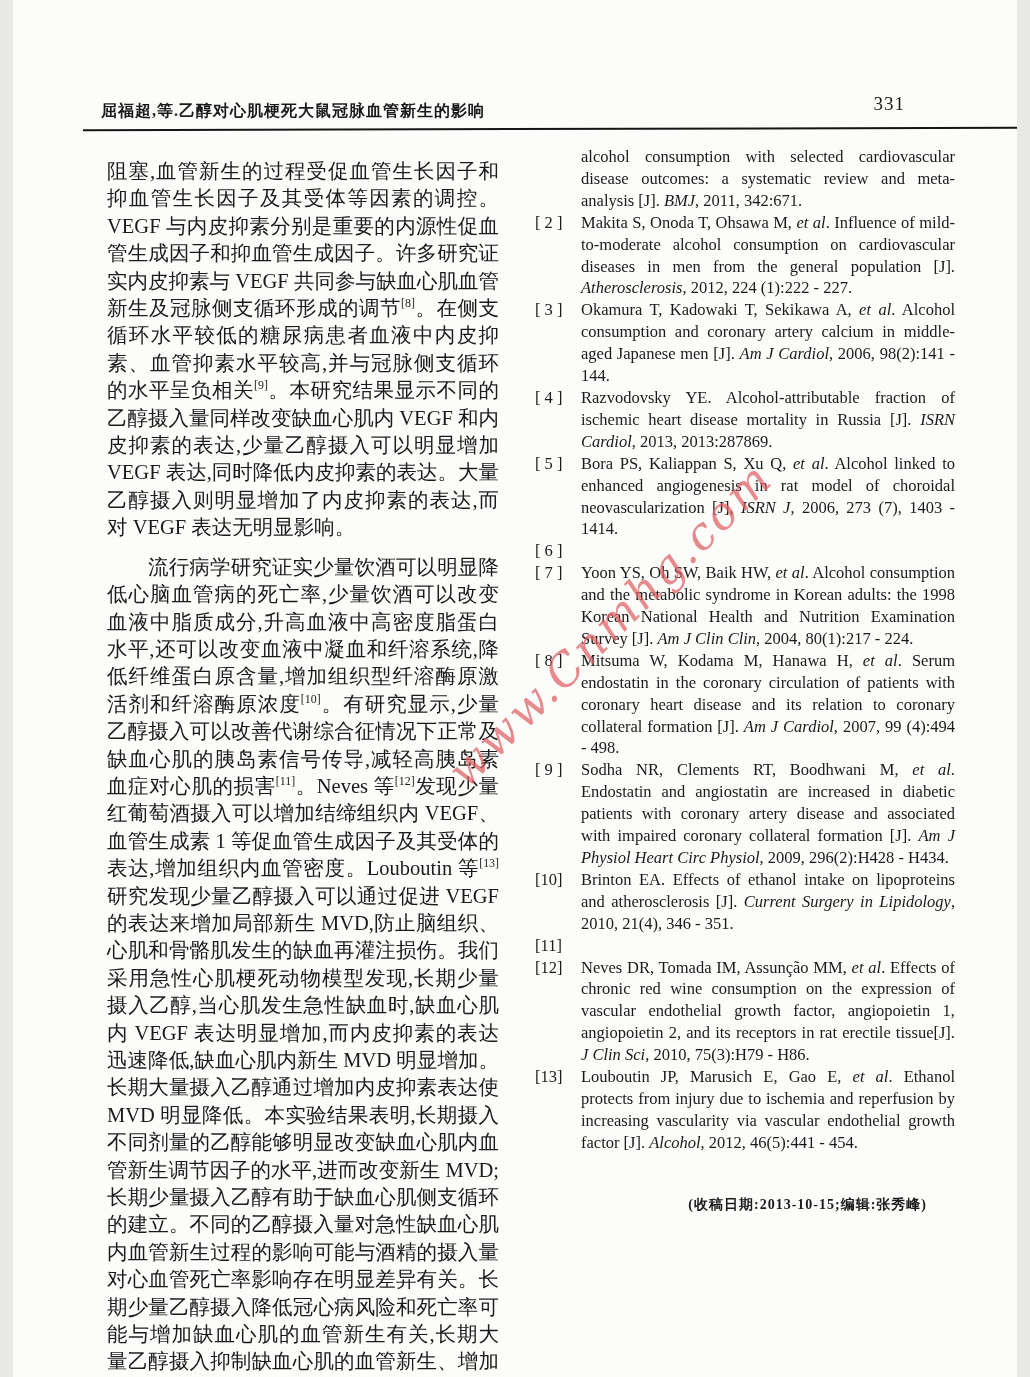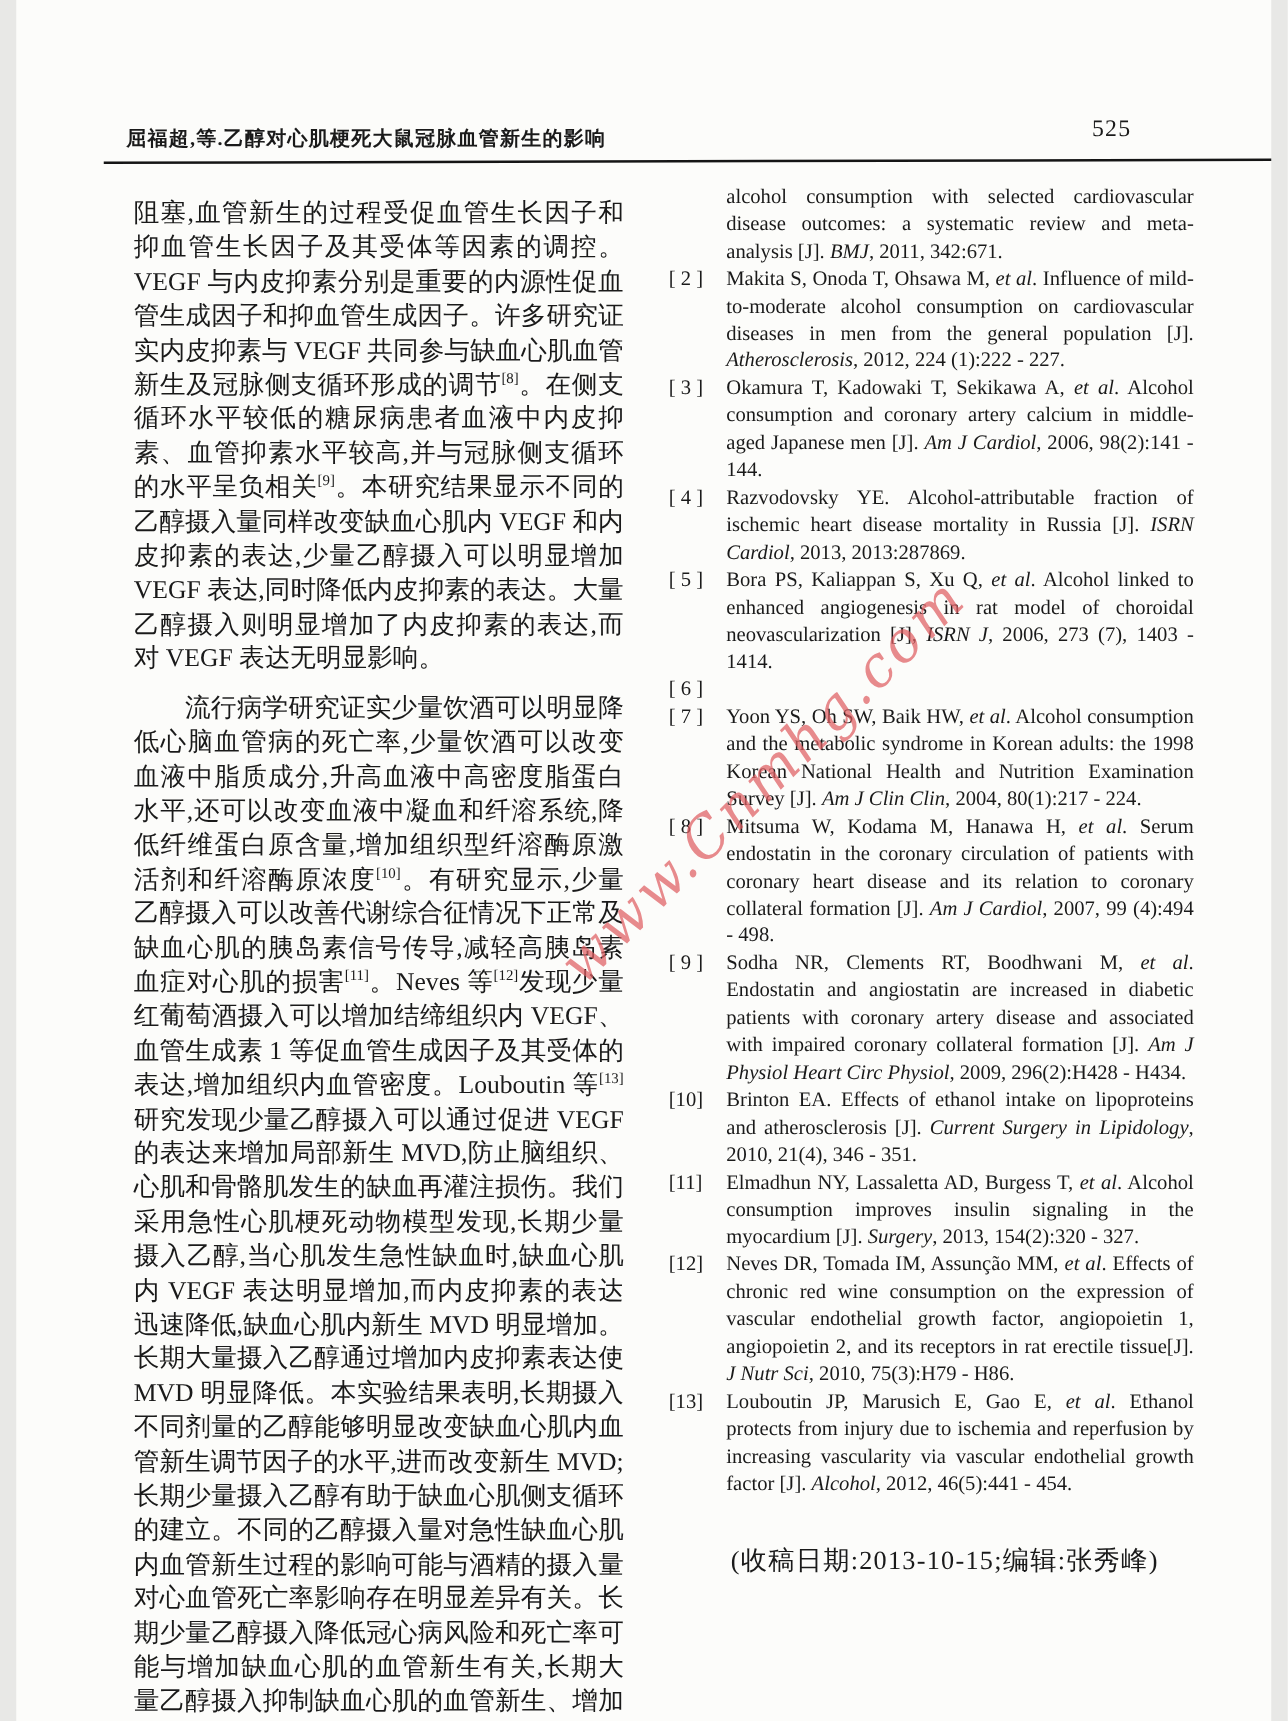--- a/index.html
+++ b/index.html
@@ -49,21 +49,21 @@
     margin-left:46px;
     text-align:justify;
   }
   .ref-row{display:flex;}
   .ref-row .num{flex:none;width:46px;}
   .ref-row .txt{flex:1;text-align:justify;}
   .received{
     margin-top:40px;
     padding-right:28px;
     text-align:right;
-    font-size:21px;font-weight:normal;
+    font-size:14px;font-weight:bold;
     letter-spacing:1px;
   }
   .watermark{
     position:absolute;
     left:424px;top:760px;
     transform:rotate(-45deg);
     transform-origin:0 0;
     font-size:45px;
     font-style:italic;
     letter-spacing:3px;
@@ -74,21 +74,21 @@
     font-family:"DejaVu Serif",serif;
   }
 </style>
 </head>
 <body>
 
 <div class="page">
 
   <div class="header-title">屈福超,等.乙醇对心肌梗死大鼠冠脉血管新生的影响</div>
 
-  <div class="page-number">525</div>
+  <div class="page-number">331</div>
 
   <div class="rule"></div>
 
   <section class="col-left">
     <div>
         <p class="para">阻塞,血管新生的过程受促血管生长因子和抑血管生长因子及其受体等因素的调控。VEGF 与内皮抑素分别是重要的内源性促血管生成因子和抑血管生成因子。许多研究证实内皮抑素与 VEGF 共同参与缺血心肌血管新生及冠脉侧支循环形成的调节<sup>[8]</sup>。在侧支循环水平较低的糖尿病患者血液中内皮抑素、血管抑素水平较高,并与冠脉侧支循环的水平呈负相关<sup>[9]</sup>。本研究结果显示不同的乙醇摄入量同样改变缺血心肌内 VEGF 和内皮抑素的表达,少量乙醇摄入可以明显增加 VEGF 表达,同时降低内皮抑素的表达。大量乙醇摄入则明显增加了内皮抑素的表达,而对 VEGF 表达无明显影响。</p>
         <p class="para indent">流行病学研究证实少量饮酒可以明显降低心脑血管病的死亡率,少量饮酒可以改变血液中脂质成分,升高血液中高密度脂蛋白水平,还可以改变血液中凝血和纤溶系统,降低纤维蛋白原含量,增加组织型纤溶酶原激活剂和纤溶酶原浓度<sup>[10]</sup>。有研究显示,少量乙醇摄入可以改善代谢综合征情况下正常及缺血心肌的胰岛素信号传导,减轻高胰岛素血症对心肌的损害<sup>[11]</sup>。Neves 等<sup>[12]</sup>发现少量红葡萄酒摄入可以增加结缔组织内 VEGF、血管生成素 1 等促血管生成因子及其受体的表达,增加组织内血管密度。Louboutin 等<sup>[13]</sup>研究发现少量乙醇摄入可以通过促进 VEGF 的表达来增加局部新生 MVD,防止脑组织、心肌和骨骼肌发生的缺血再灌注损伤。我们采用急性心肌梗死动物模型发现,长期少量摄入乙醇,当心肌发生急性缺血时,缺血心肌内 VEGF 表达明显增加,而内皮抑素的表达迅速降低,缺血心肌内新生 MVD 明显增加。长期大量摄入乙醇通过增加内皮抑素表达使 MVD 明显降低。本实验结果表明,长期摄入不同剂量的乙醇能够明显改变缺血心肌内血管新生调节因子的水平,进而改变新生 MVD;长期少量摄入乙醇有助于缺血心肌侧支循环的建立。不同的乙醇摄入量对急性缺血心肌内血管新生过程的影响可能与酒精的摄入量对心血管死亡率影响存在明显差异有关。长期少量乙醇摄入降低冠心病风险和死亡率可能与增加缺血心肌的血管新生有关,长期大量乙醇摄入抑制缺血心肌的血管新生、增加心脏危害。</p>
       </div>
 
     <h3 class="ref-heading">明显降低</h3>
@@ -129,25 +129,24 @@
         <div class="ref-row">
           <span class="num">[ 9 ]</span>
           <span class="txt">Sodha NR, Clements RT, Boodhwani M, <i>et al</i>. Endostatin and angiostatin are increased in diabetic patients with coronary artery disease and associated with impaired coronary collateral formation [J]. <i>Am J Physiol Heart Circ Physiol</i>, 2009, 296(2):H428 - H434.</span>
         </div>
         <div class="ref-row">
           <span class="num">[10]</span>
           <span class="txt">Brinton EA. Effects of ethanol intake on lipoproteins and atherosclerosis [J]. <i>Current Surgery in Lipidology</i>, 2010, 21(4), 346 - 351.</span>
         </div>
         <div class="ref-row">
           <span class="num">[11]</span>
-          <span class="txt">Elmadhun NY, Lassaletta AD, Burgess T, <i>et al</i>. Alcohol consumption improves insulin signaling in the myocardium [J]. <i>Surgery</i>, 2013, 154(2):320 - 327.</span>
         </div>
         <div class="ref-row">
           <span class="num">[12]</span>
-          <span class="txt">Neves DR, Tomada IM, Assunção MM, <i>et al</i>. Effects of chronic red wine consumption on the expression of vascular endothelial growth factor, angiopoietin 1, angiopoietin 2, and its receptors in rat erectile tissue[J]. <i>J Nutr Sci</i>, 2010, 75(3):H79 - H86.</span>
+          <span class="txt">Neves DR, Tomada IM, Assunção MM, <i>et al</i>. Effects of chronic red wine consumption on the expression of vascular endothelial growth factor, angiopoietin 1, angiopoietin 2, and its receptors in rat erectile tissue[J]. <i>J Clin Sci</i>, 2010, 75(3):H79 - H86.</span>
         </div>
         <div class="ref-row">
           <span class="num">[13]</span>
           <span class="txt">Louboutin JP, Marusich E, Gao E, <i>et al</i>. Ethanol protects from injury due to ischemia and reperfusion by increasing vascularity via vascular endothelial growth factor [J]. <i>Alcohol</i>, 2012, 46(5):441 - 454.</span>
         </div>
       </div>
 
     <div class="received">(收稿日期:2013-10-15;编辑:张秀峰)</div>
   </section>
 

